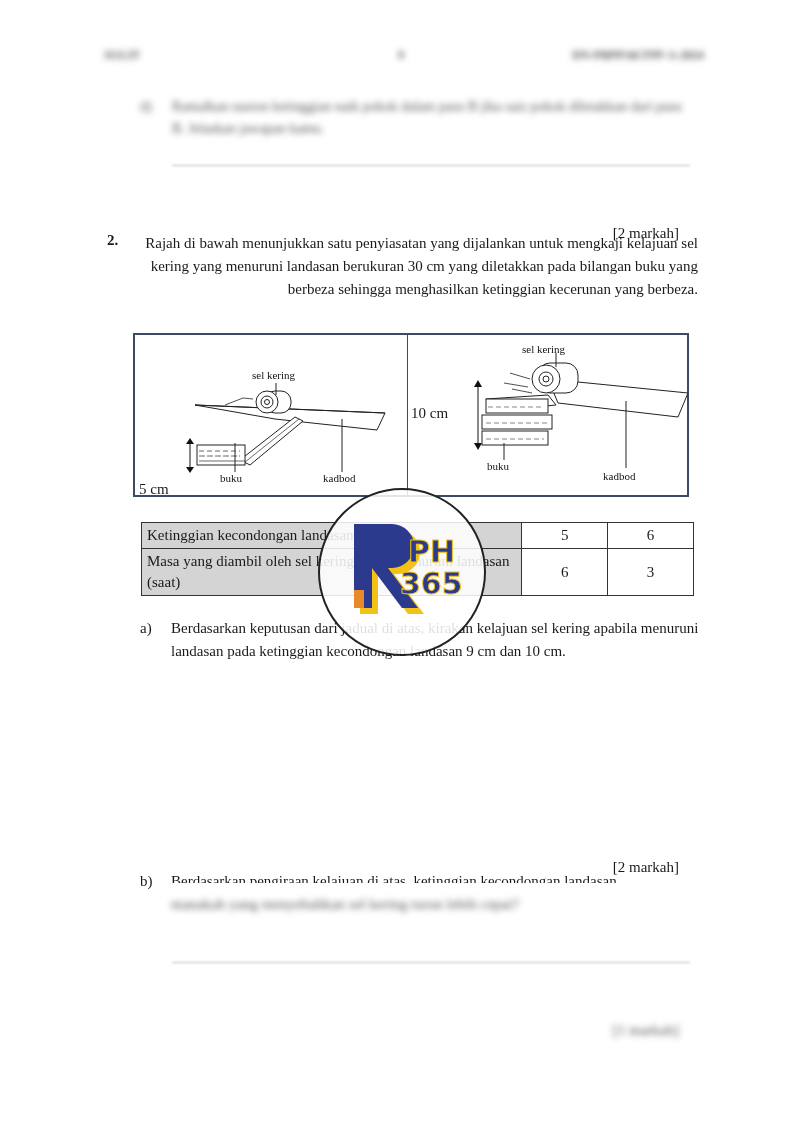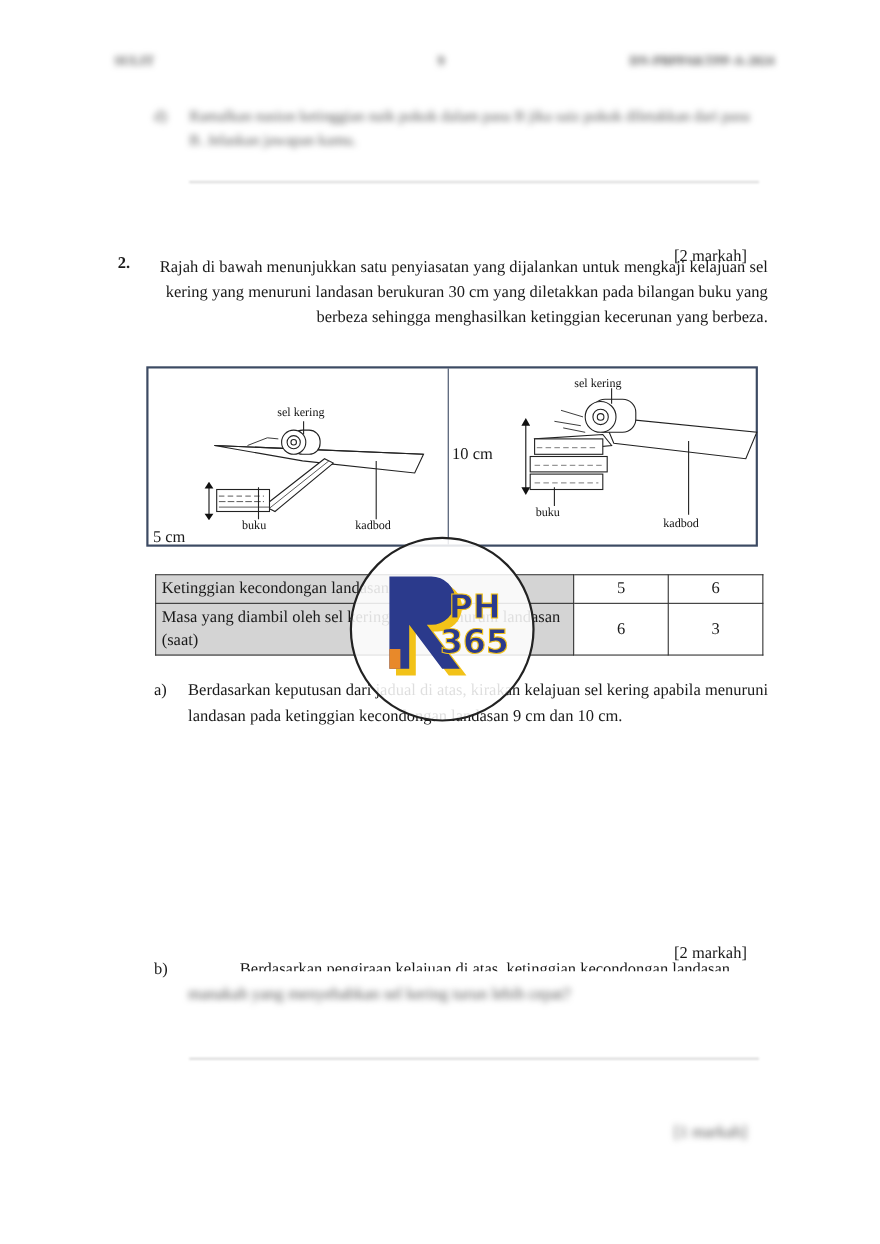--- a/index.html
+++ b/index.html
@@ -139,21 +139,21 @@
   </table>
 
 <div class="abs qa">
   <span class="num">a)</span>
   <span class="txt">Berdasarkan keputusan dari jadual di atas, kirakan kelajuan sel kering apabila menuruni landasan pada ketinggian kecondongan landasan 9 cm dan 10 cm.</span>
 </div>
 <div class="abs marks" style="top:823px;">[2 markah]</div>
 
 <div class="abs qb">
   <span class="num">b)</span>
-  <span class="txt" style="height:13px; overflow:hidden;margin-left:47px;">Berdasarkan pengiraan kelajuan di atas, ketinggian kecondongan landasan</span>
+  <span class="txt" style="height:13px; overflow:hidden;">Berdasarkan pengiraan kelajuan di atas, ketinggian kecondongan landasan</span>
   <span class="txt blur" style="top:23px;">manakah yang menyebabkan sel kering turun lebih cepat?</span>
 </div>
 <div class="abs ansline" style="top:962px; left:172px; width:518px;"></div>
 <div class="abs marks blur" style="top:986px;">[1 markah]</div>
 
 <div class="abs watermark">
   <svg width="163" height="163" viewBox="0 0 163 163">
     <path d="M40 40 h38 a22 22 0 0 1 0 44 h-4 l30 40 h-16 l-30 -40 v40 h-18 z" fill="#f2c218"></path>
     <path d="M34 34 h38 a22 22 0 0 1 0 44 h-4 l30 40 h-16 l-30 -40 v40 h-18 z" fill="#2b3a8c"></path>
     <rect x="34" y="100" width="10" height="18" fill="#e8892a"></rect>

